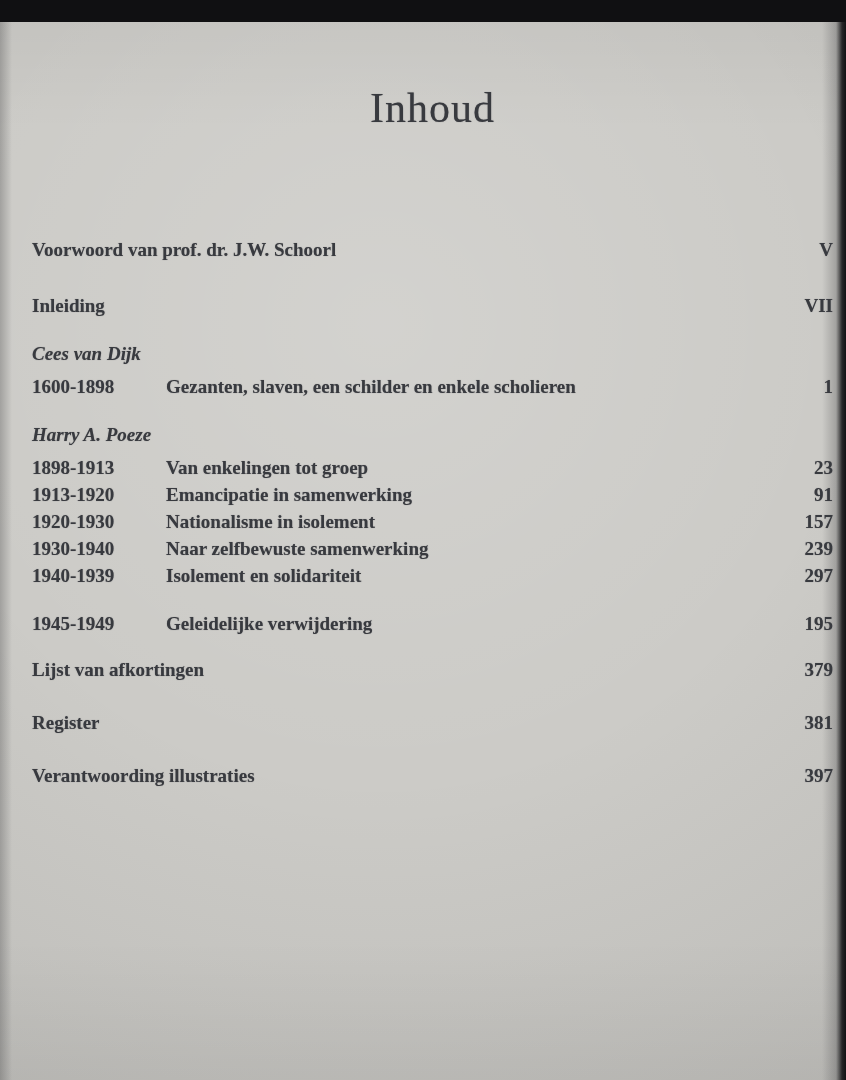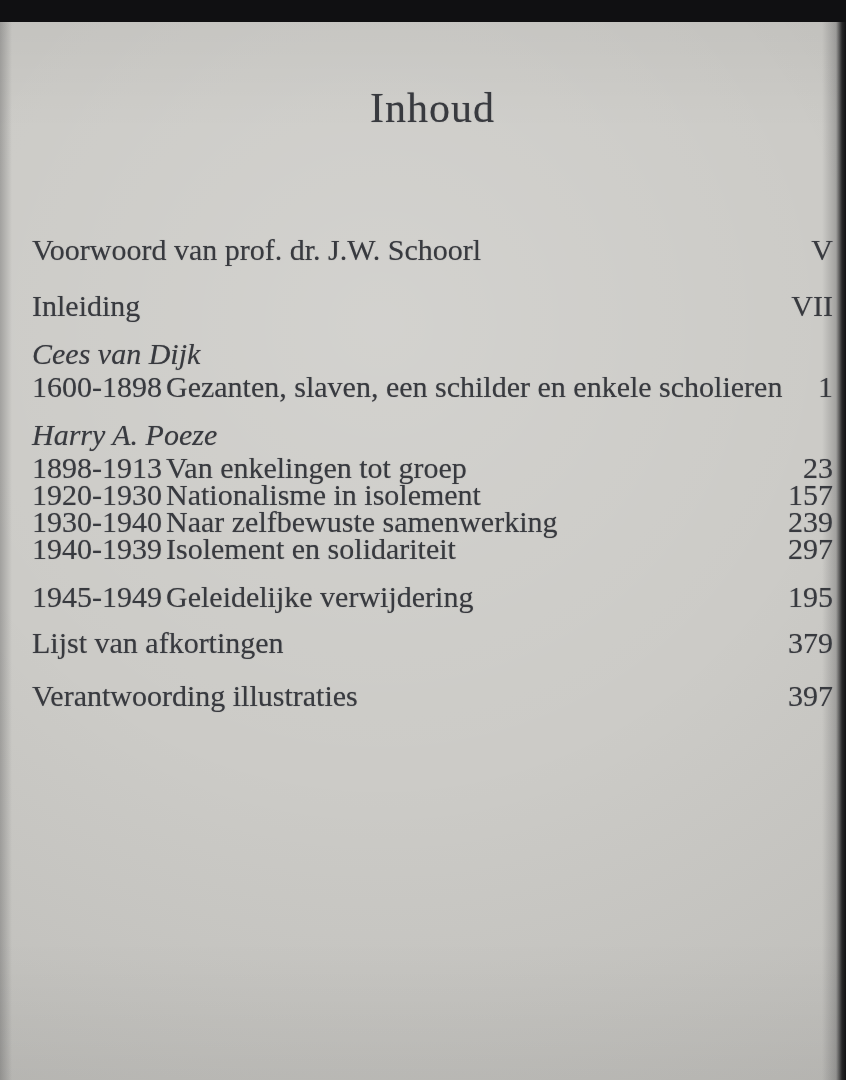--- a/index.html
+++ b/index.html
@@ -38,22 +38,23 @@
     margin: 62px 0 0 0;
     font-size: 42px;
     line-height: 48px;
     font-weight: 400;
     text-align: center;
     letter-spacing: 1px;
   }
   .row {
     display: flex;
     align-items: baseline;
-    font-size: 30px;
+    font-size: 19px;
     line-height: 27px;
+    font-weight: bold;
   }
   .row .label { flex: 1 1 auto; }
   .row .years { flex: 0 0 134px; }
   .row .pagenum {
     flex: 0 0 auto;
     margin-left: 12px;
     text-align: right;
   }
   .front { margin-top: 104px; }
   .front .row + .row { margin-top: 29px; }
@@ -100,20 +101,25 @@
     <div class="section">
       <div class="row author">
         <span class="label">Harry A. Poeze</span>
       </div>
       <div class="row chapter">
         <span class="years">1898-1913</span>
         <span class="label">Van enkelingen tot groep</span>
         <span class="pagenum">23</span>
       </div>
       <div class="row chapter">
+        <span class="years">1913-1920</span>
+        <span class="label">Emancipatie in samenwerking</span>
+        <span class="pagenum">91</span>
+      </div>
+      <div class="row chapter">
         <span class="years">1920-1930</span>
         <span class="label">Nationalisme in isolement</span>
         <span class="pagenum">157</span>
       </div>
       <div class="row chapter">
         <span class="years">1930-1940</span>
         <span class="label">Naar zelfbewuste samenwerking</span>
         <span class="pagenum">239</span>
       </div>
       <div class="row chapter">
@@ -130,19 +136,23 @@
         <span class="pagenum">195</span>
       </div>
     </div>
 
     <div class="back">
       <div class="row">
         <span class="label">Lijst van afkortingen</span>
         <span class="pagenum">379</span>
       </div>
       <div class="row">
+        <span class="label">Register</span>
+        <span class="pagenum">381</span>
+      </div>
+      <div class="row">
         <span class="label">Verantwoording illustraties</span>
         <span class="pagenum">397</span>
       </div>
     </div>
 
   </div>
 </div>
 
 </body></html>

